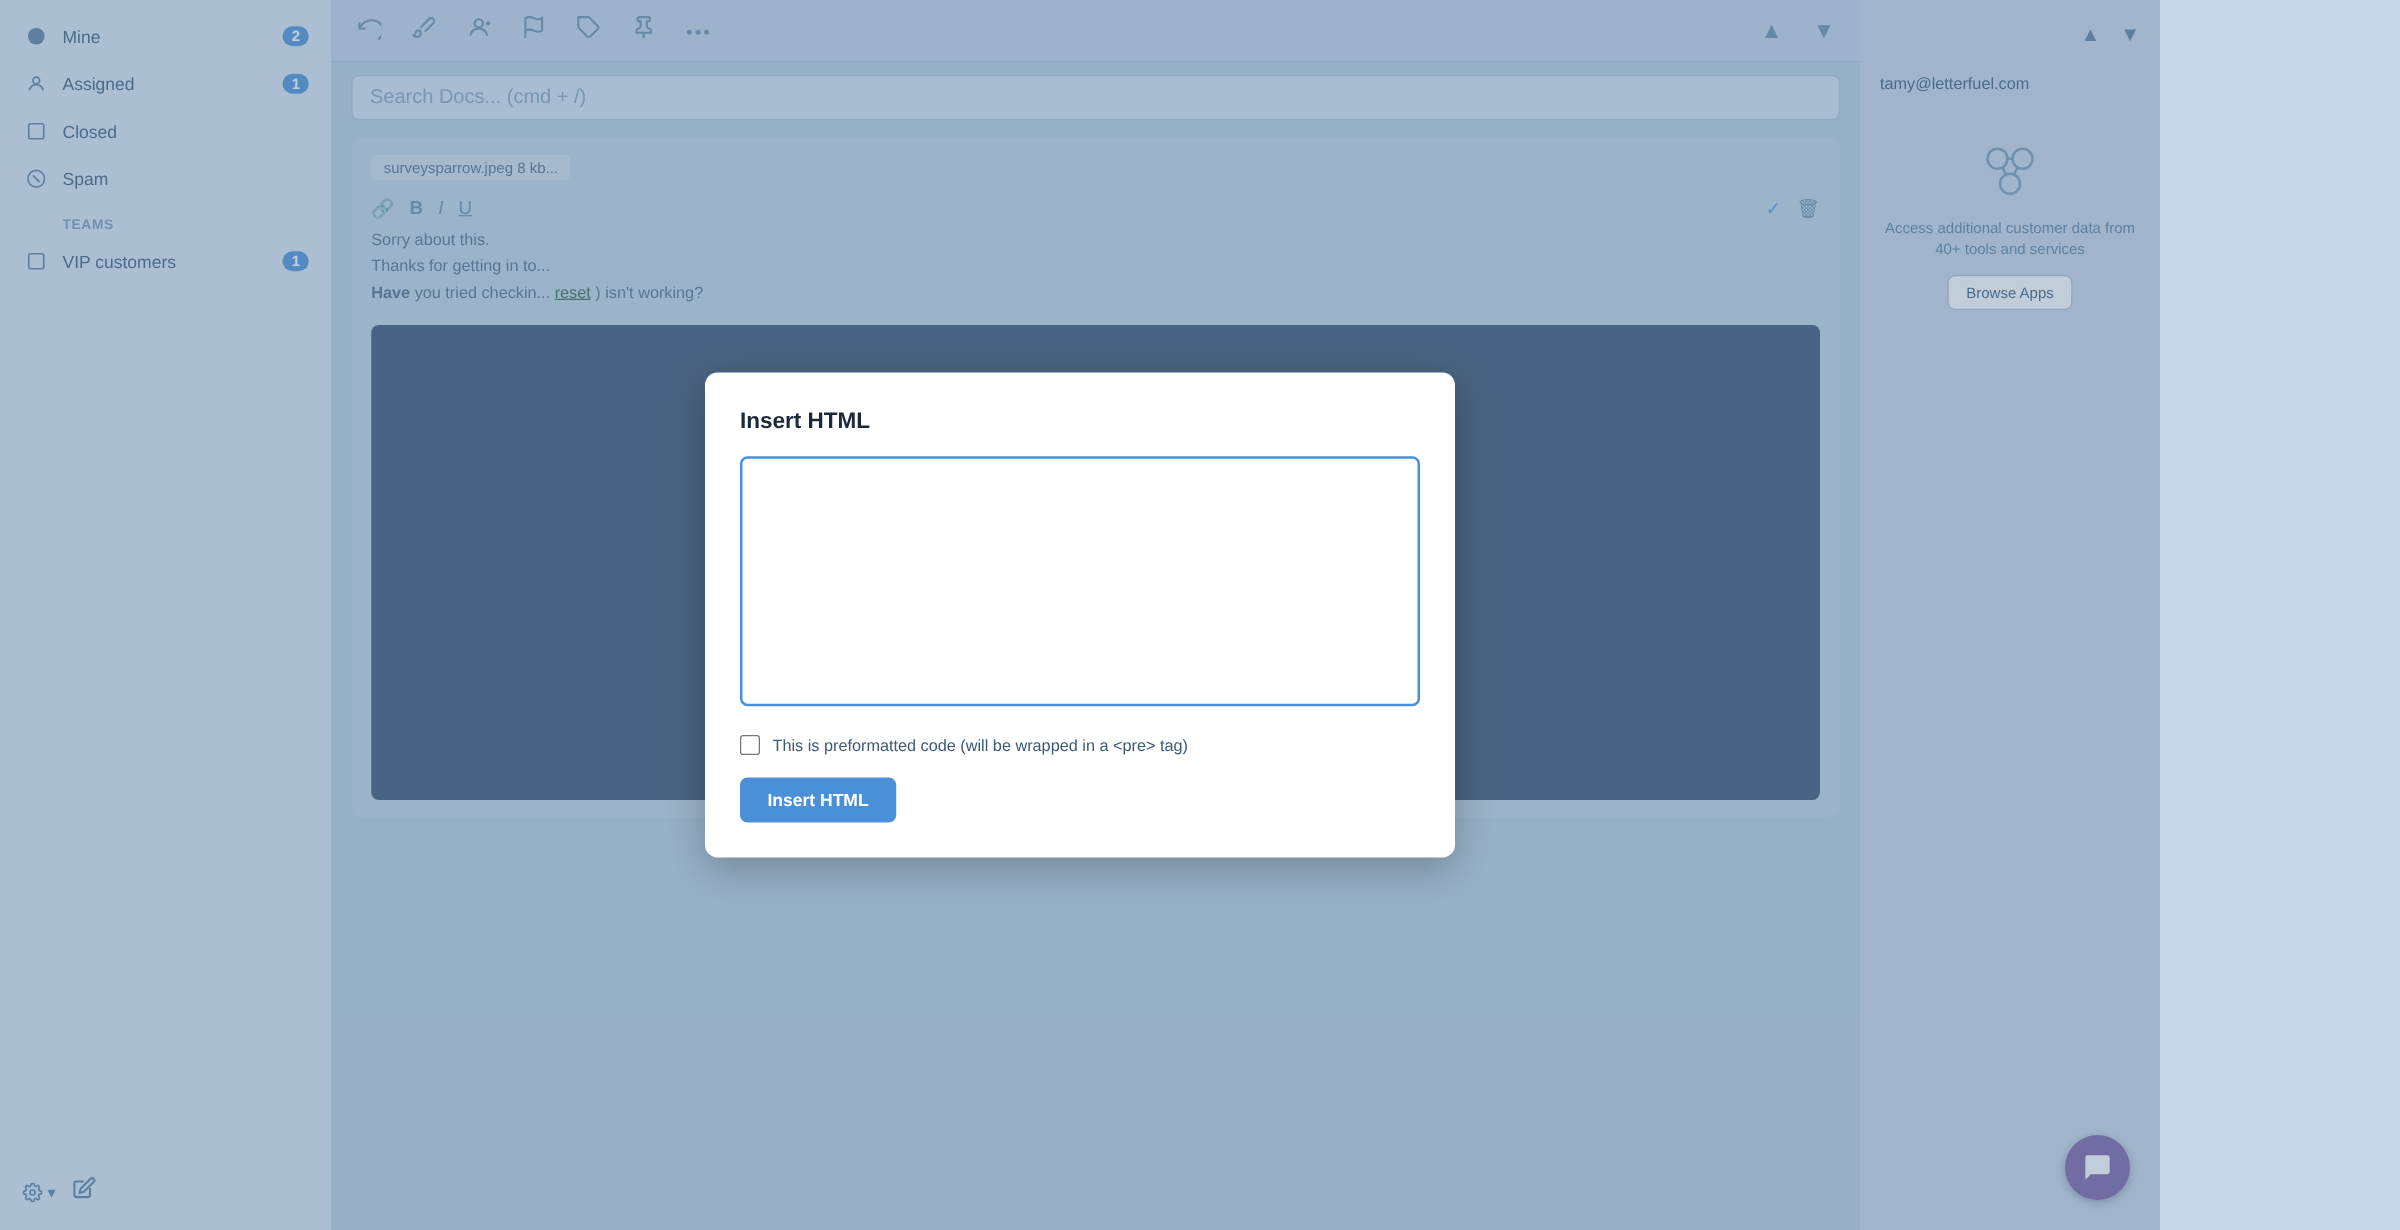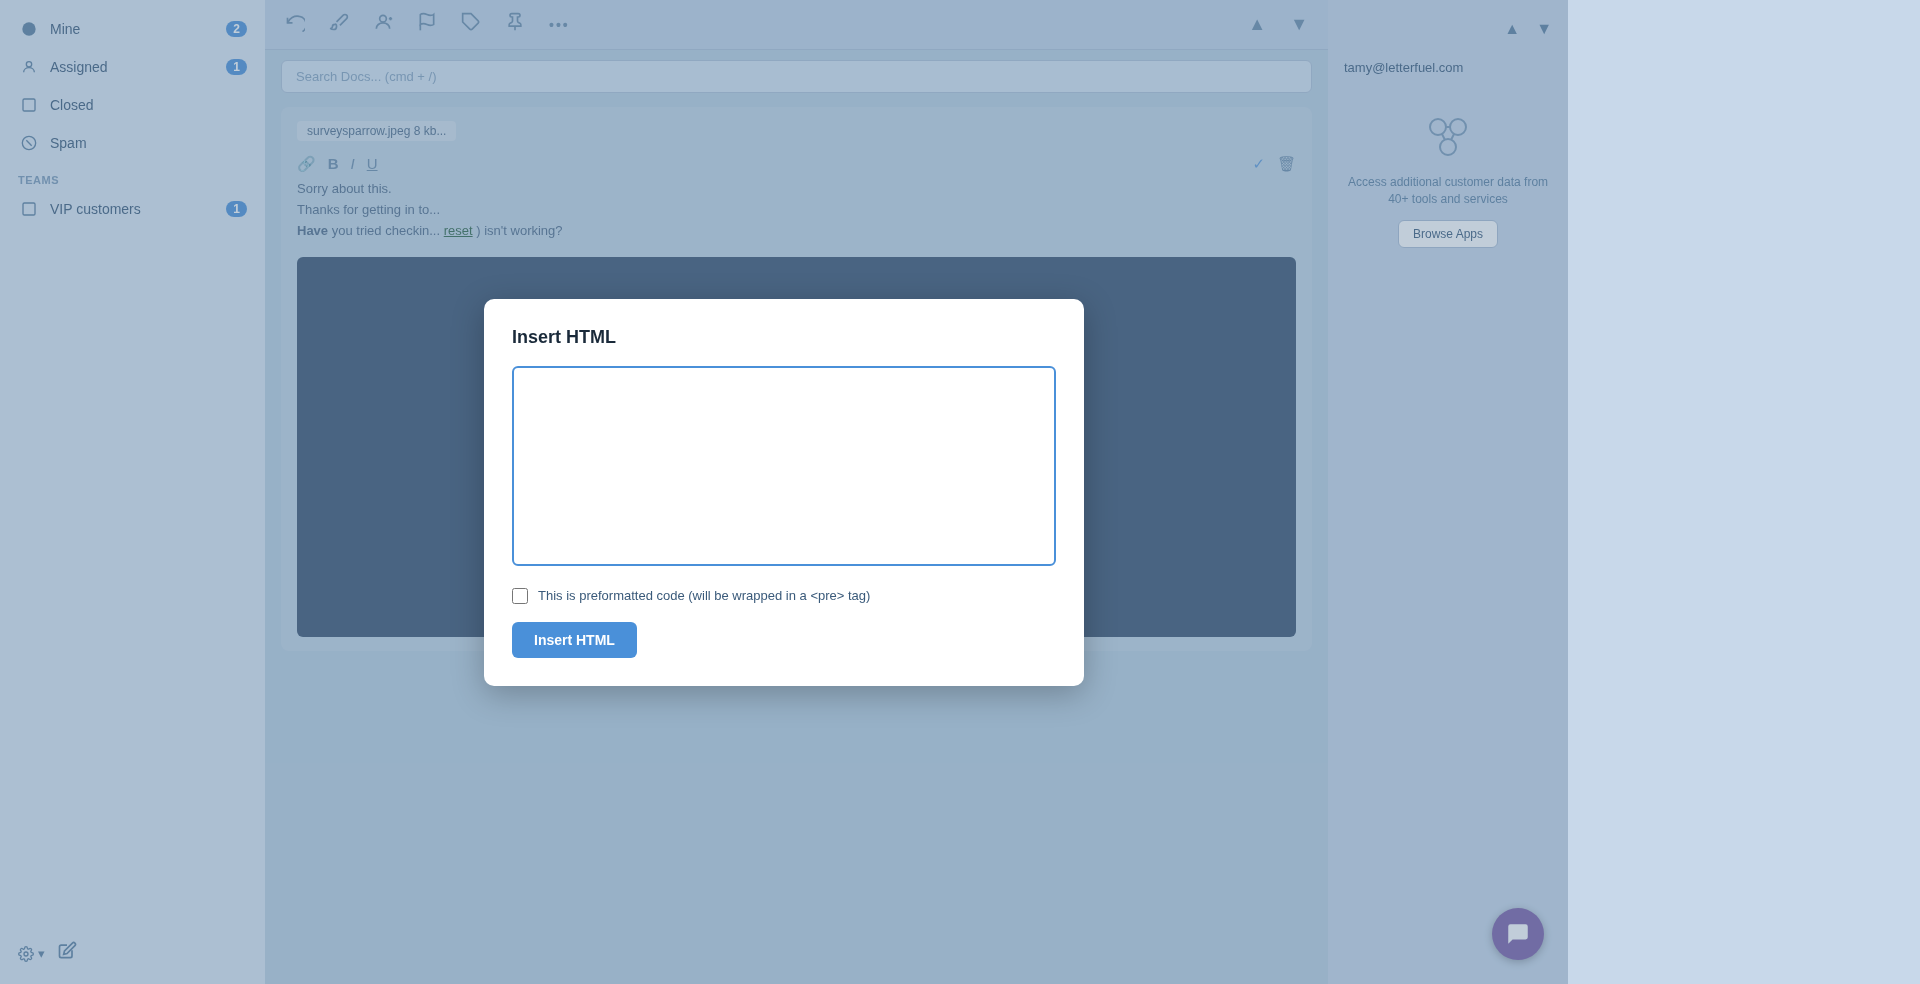--- a/index.html
+++ b/index.html
@@ -8,21 +8,21 @@
       background: #c8d8ea;
       width: 1920px;
       height: 984px;
       overflow: hidden;
       position: relative;
     }
 
     
     .app-layout {
       display: flex;
-      width: 1568px;
+      width: 1728px;
       height: 984px;
       position: relative;
     }
 
     
     .sidebar {
       width: 265px;
       background: #dce8f3;
       height: 100%;
       padding: 10px 0;
@@ -54,20 +54,21 @@
       font-size: 12px;
       font-weight: 600;
     }
     .sidebar-section {
       padding: 12px 18px 4px;
       font-size: 11px;
       font-weight: 700;
       color: #7a9ab8;
       text-transform: uppercase;
       letter-spacing: 0.5px;
+      margin-left: 32px;
     }
     .sidebar-bottom {
       position: absolute;
       bottom: 10px;
       left: 0;
       width: 265px;
       display: flex;
       align-items: center;
       padding: 8px 18px;
       gap: 12px;
@@ -112,21 +113,21 @@
       padding: 4px;
     }
 
     .search-bar {
       margin: 10px 16px;
       background: #d8e8f4;
       border: 1px solid #aabdd4;
       border-radius: 6px;
       padding: 8px 14px;
       color: #7a9ab8;
-      font-size: 13px;
+      font-size: 16px;
     }
 
     .email-preview {
       margin: 4px 16px;
       background: rgba(255,255,255,0.15);
       border-radius: 8px;
       padding: 14px 16px;
     }
     .attachment-tag {
       display: inline-block;

